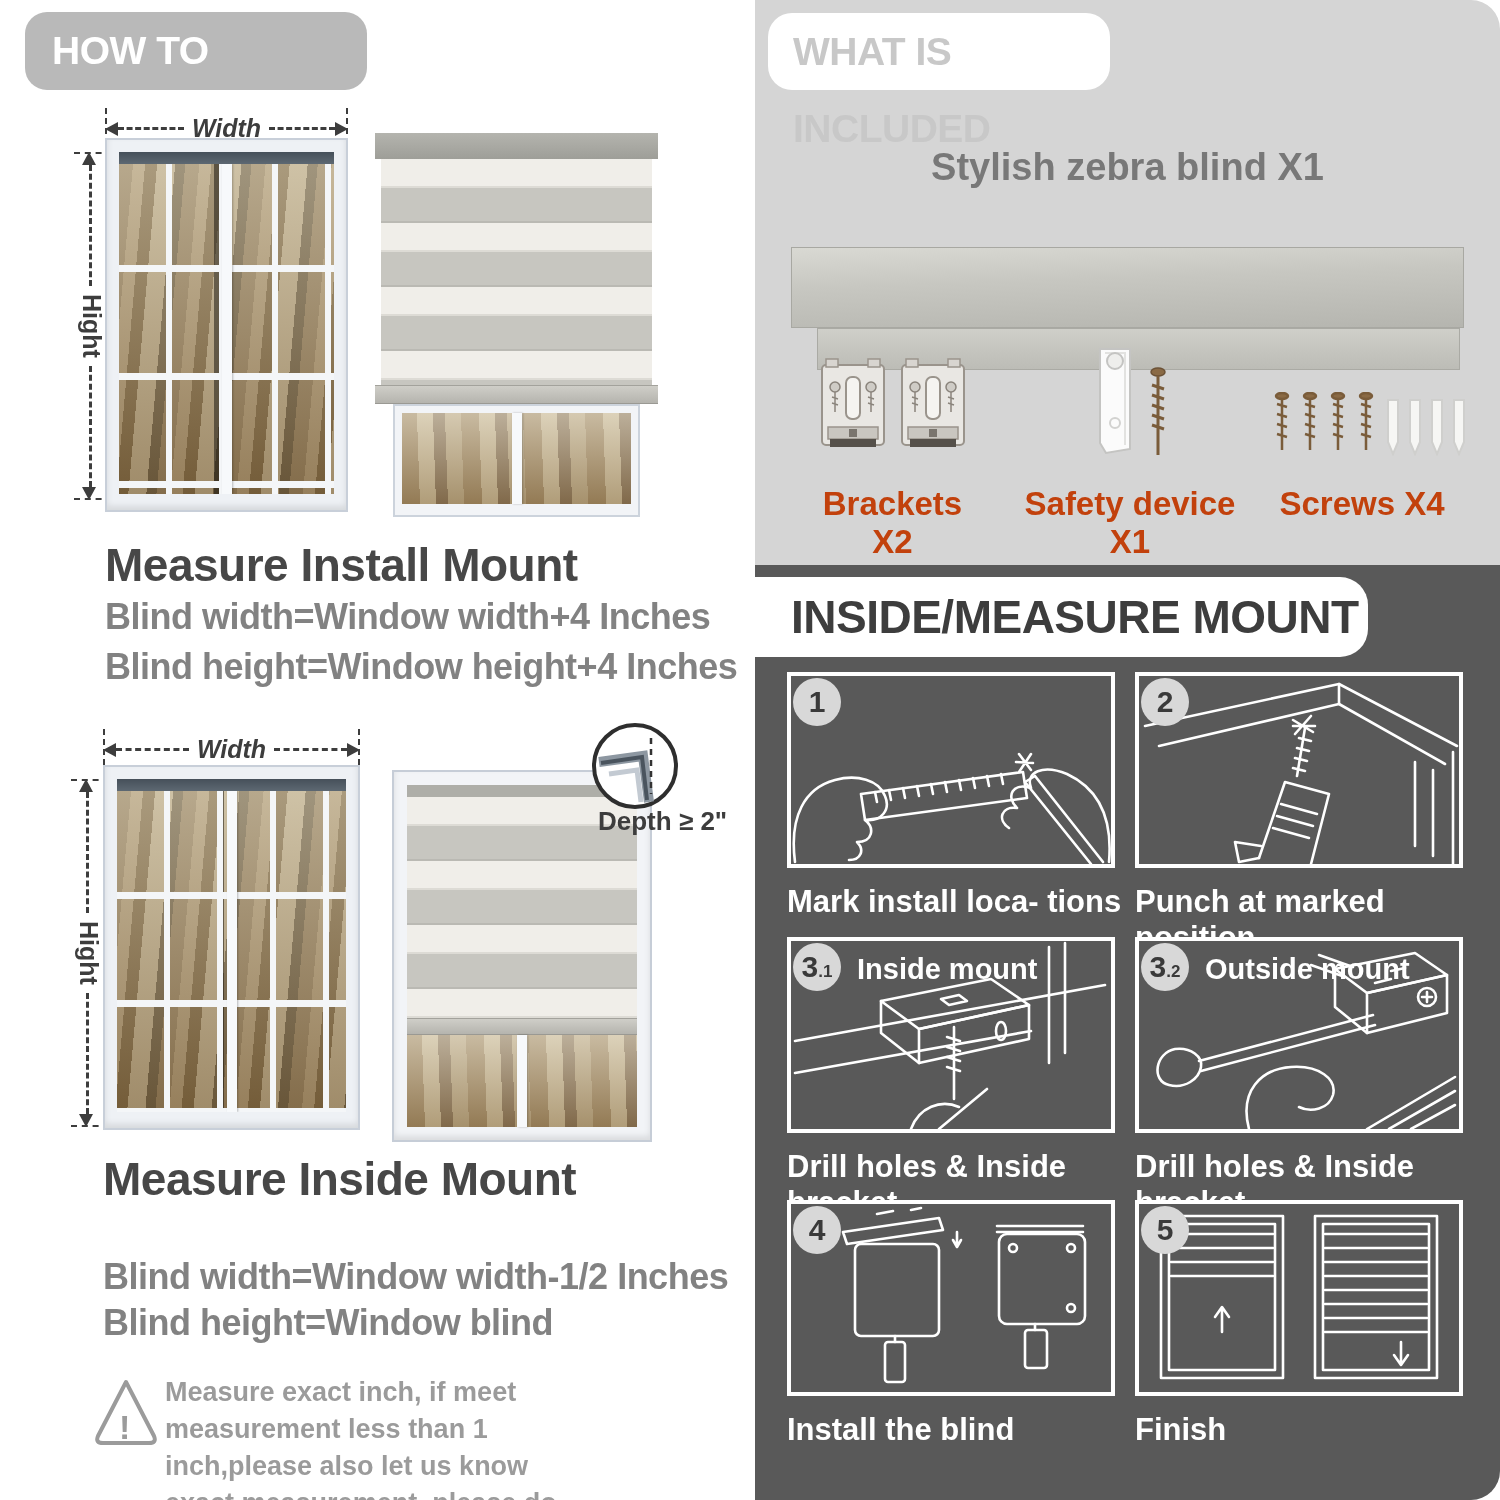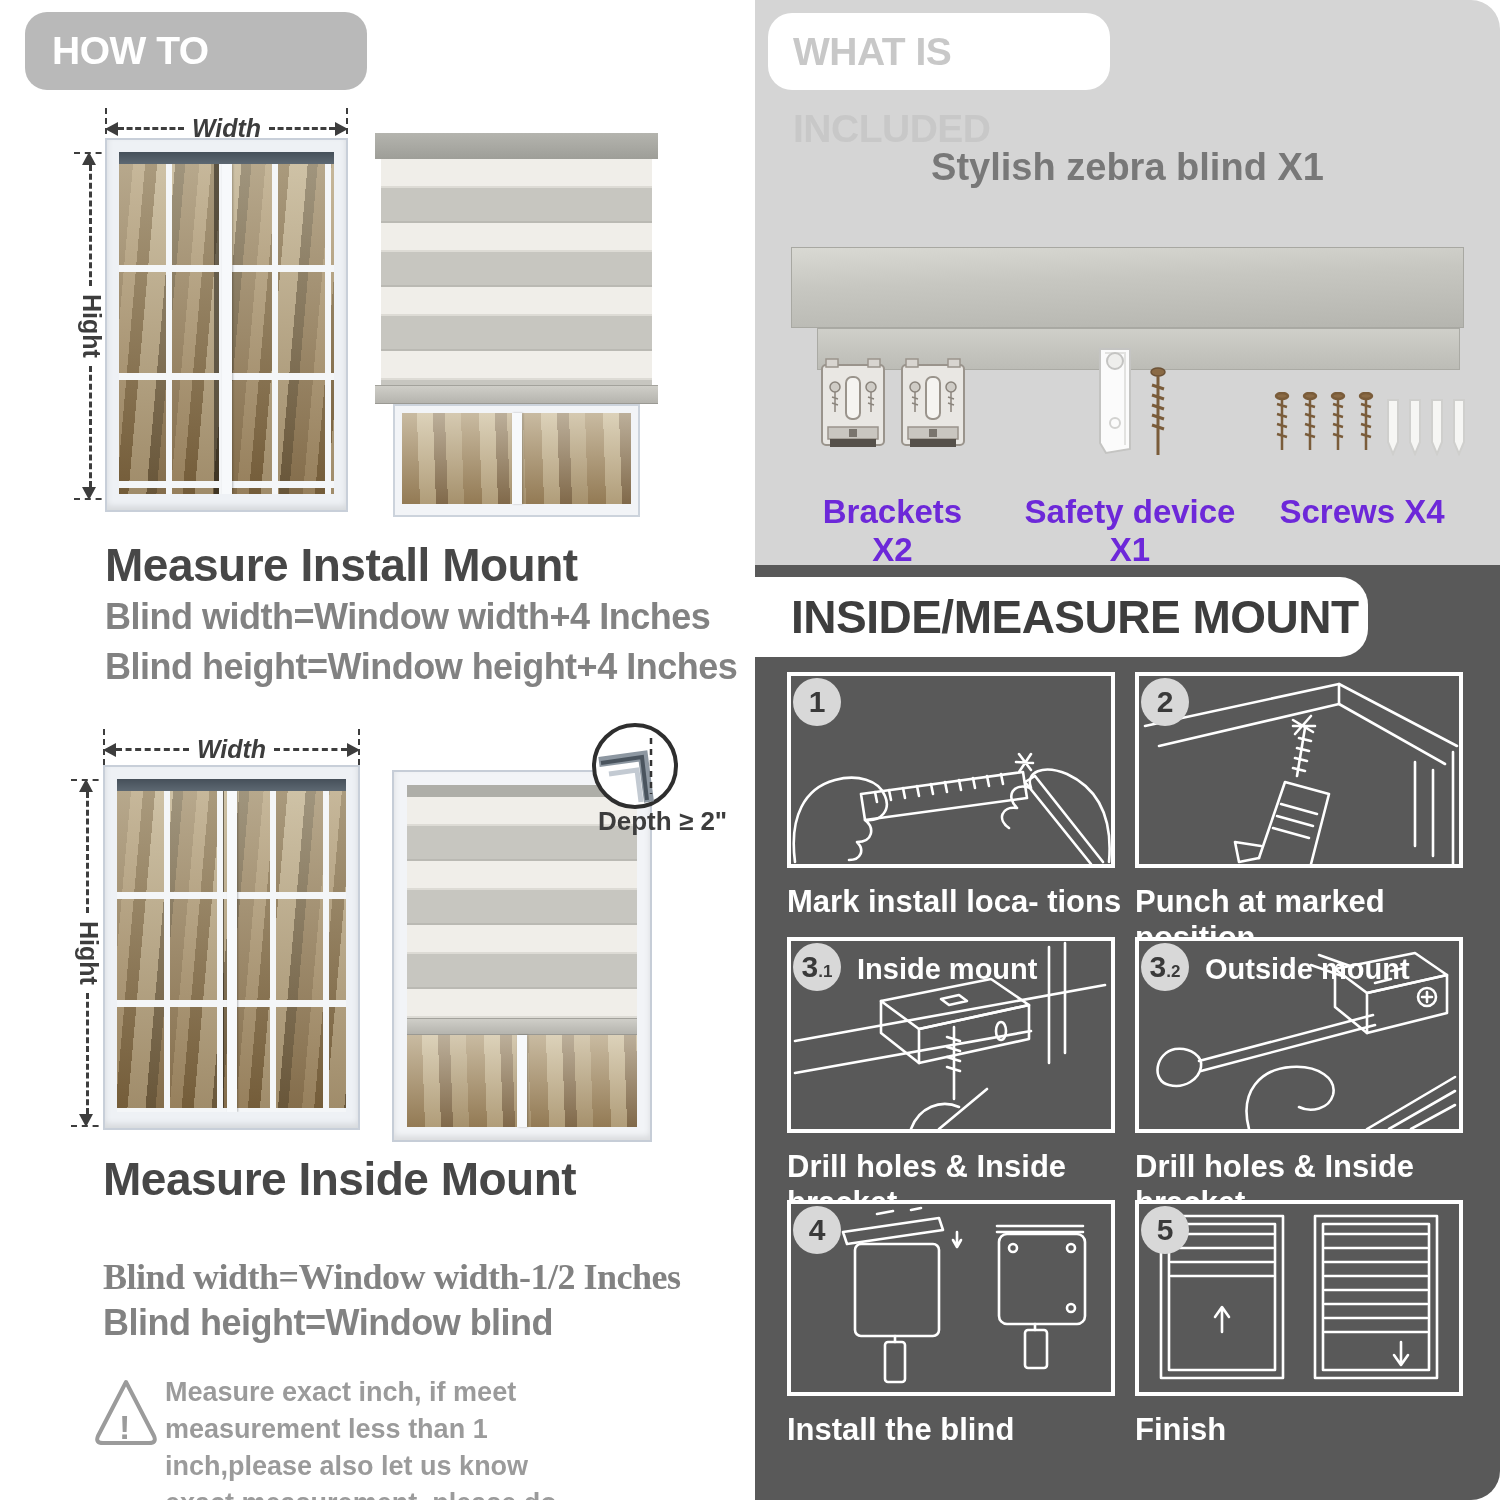--- a/index.html
+++ b/index.html
@@ -17,21 +17,21 @@
 
   
   .panel-light{left:755px;top:0;width:745px;height:565px;background:#d5d5d5;}
   .panel-dark{left:755px;top:565px;width:745px;height:935px;background:#595959;}
 
   
   .h-title{font-size:46px;color:#474747;letter-spacing:-0.5px;}
   .h-rule{font-size:36px;color:#828282;letter-spacing:-0.5px;}
   .warn-text{font-size:27px;line-height:37px;color:#9b9b9b;}
   .prod-title{font-size:38px;color:#787878;text-align:center;}
-  .item-label{font-size:33px;color:#6d28d9;text-align:center;margin-top:8px;}
+  .item-label{font-size:33px;color:#c2410c;text-align:center;}
   .cap{font-size:31px;color:#ffffff;}
 
   
   .window{background:#eef1f5;border:2px solid #c8cfd9;box-sizing:border-box;padding:12px 12px 16px 12px;
           display:flex;flex-direction:column;box-shadow:inset 0 -4px 6px rgba(0,0,0,.10);}
   .win-shadow{height:12px;background:linear-gradient(180deg,#46505a,#5d6872);}
   .photo{position:relative;flex:1;overflow:hidden;
      background:
        linear-gradient(180deg, rgba(225,228,218,.40), rgba(70,58,40,.28)),
        repeating-linear-gradient(95deg,#9b8058 0 14px,#b59a70 14px 26px,#85693f 26px 38px,#c2ab83 38px 56px,#75603f 56px 66px);}
@@ -176,21 +176,21 @@
   <svg class="abs" style="left:591px;top:722px;" width="88" height="88" viewBox="0 0 88 88">
     <circle cx="44" cy="44" r="41" fill="#ffffff" stroke="#2e2e2e" stroke-width="4"></circle>
     <path d="M8,40 L52,34 L58,80" stroke="#8d97a1" stroke-width="10" fill="none"></path>
     <path d="M10,41 L51,35 L56,78" stroke="#4a545e" stroke-width="4" fill="none"></path>
     <path d="M18,52 L46,48 L50,80" stroke="#c3cad2" stroke-width="5" fill="none"></path>
     <path d="M60,16 L60,72" stroke="#333333" stroke-width="2.5" stroke-dasharray="6,5" fill="none"></path>
   </svg>
   <div class="abs depth-lbl" style="left:598px;top:806px;width:150px;">Depth ≥ 2"</div>
 
   <div class="abs h-title" style="left:103px;top:1152px;">Measure Inside Mount</div>
-  <div class="abs h-rule" style="left:103px;top:1256px;font-family:Liberation Serif, serif;">Blind width=Window width-1/2 Inches</div>
+  <div class="abs h-rule" style="left:103px;top:1256px;">Blind width=Window width-1/2 Inches</div>
   <div class="abs h-rule" style="left:103px;top:1302px;">Blind height=Window blind</div>
 
   <svg class="abs" style="left:92px;top:1375px;" width="68" height="74" viewBox="0 0 68 74">
     <path d="M34,7 L62,61 Q65,68 57,68 L11,68 Q3,68 6,61 Z" fill="none" stroke="#9b9b9b" stroke-width="4" stroke-linejoin="round"></path>
   </svg>
   <div class="abs" style="left:119px;top:1408px;font-size:34px;color:#9b9b9b;">!</div>
   <div class="abs warn-text" style="left:165px;top:1374px;width:410px;">Measure exact inch, if meet measurement less than 1 inch,please also let us know exact measurement, please do not leave it</div>
 
   <div class="abs panel-light"></div>
   <div class="abs panel-dark"></div>

